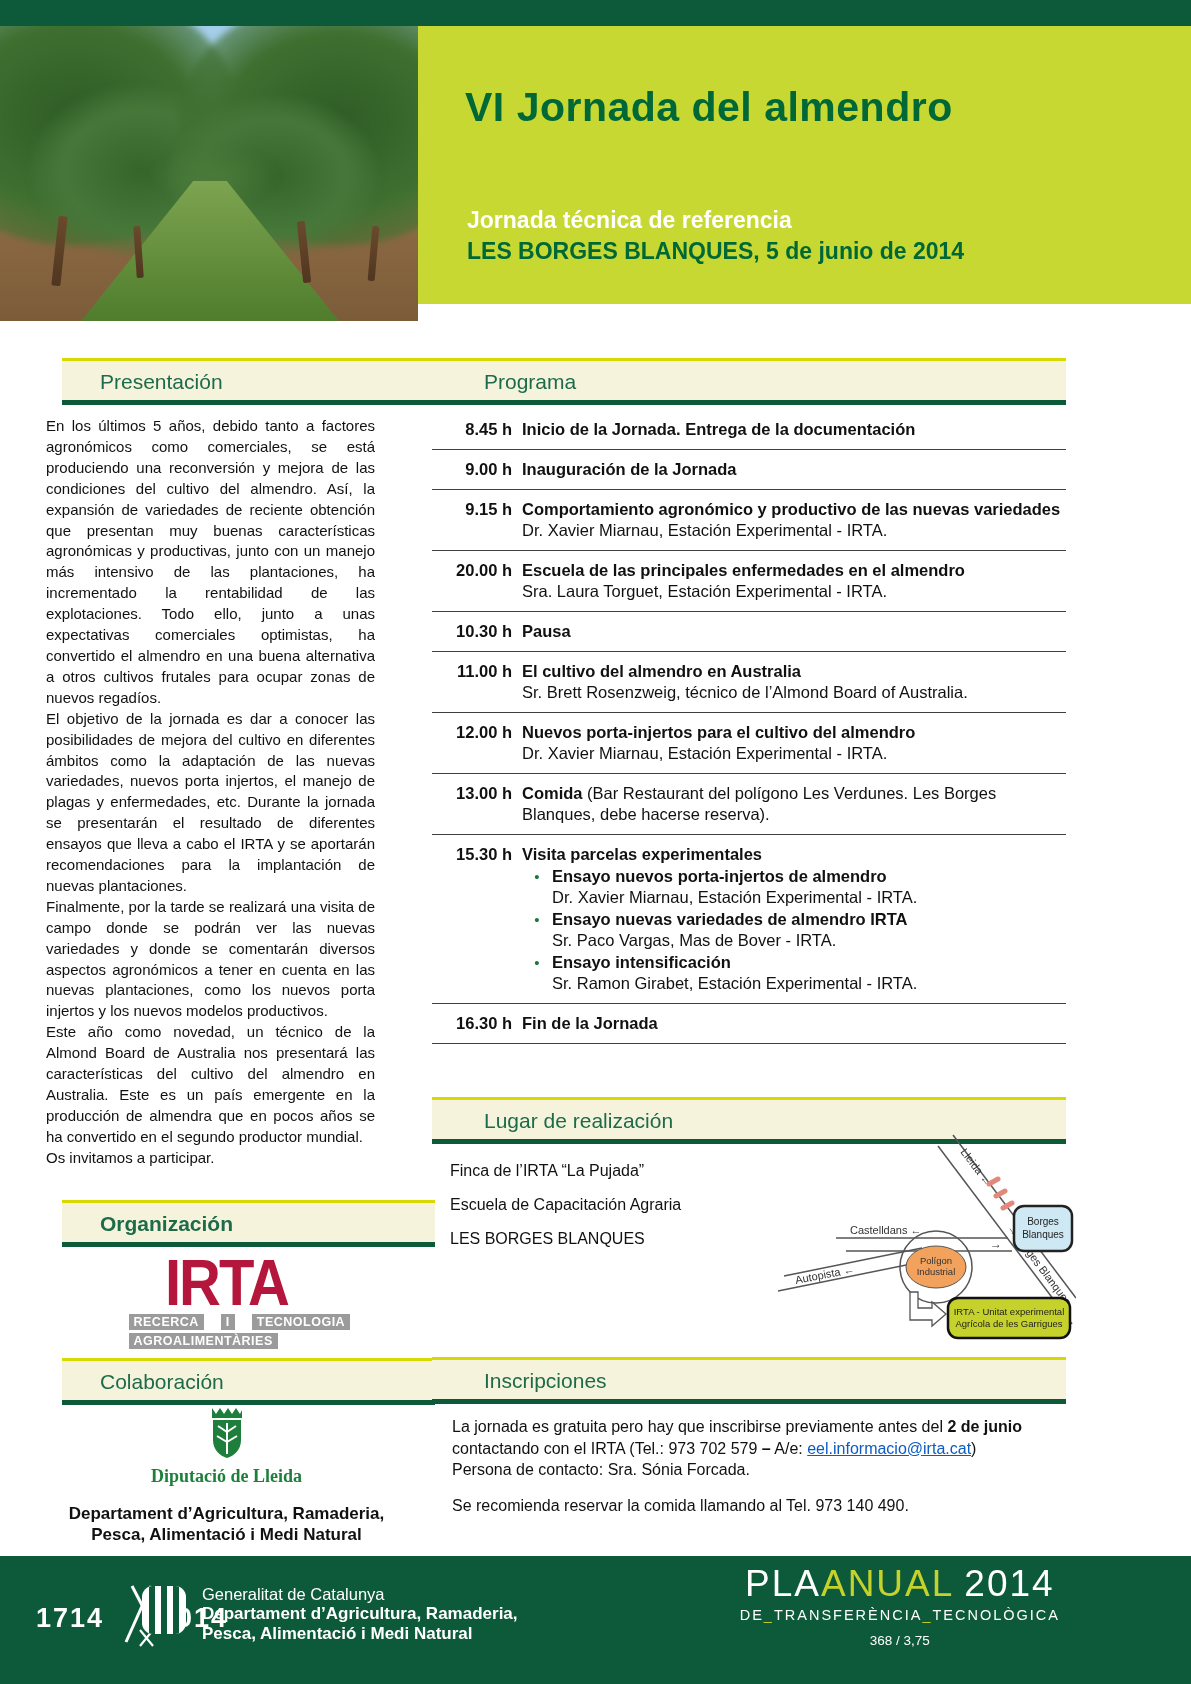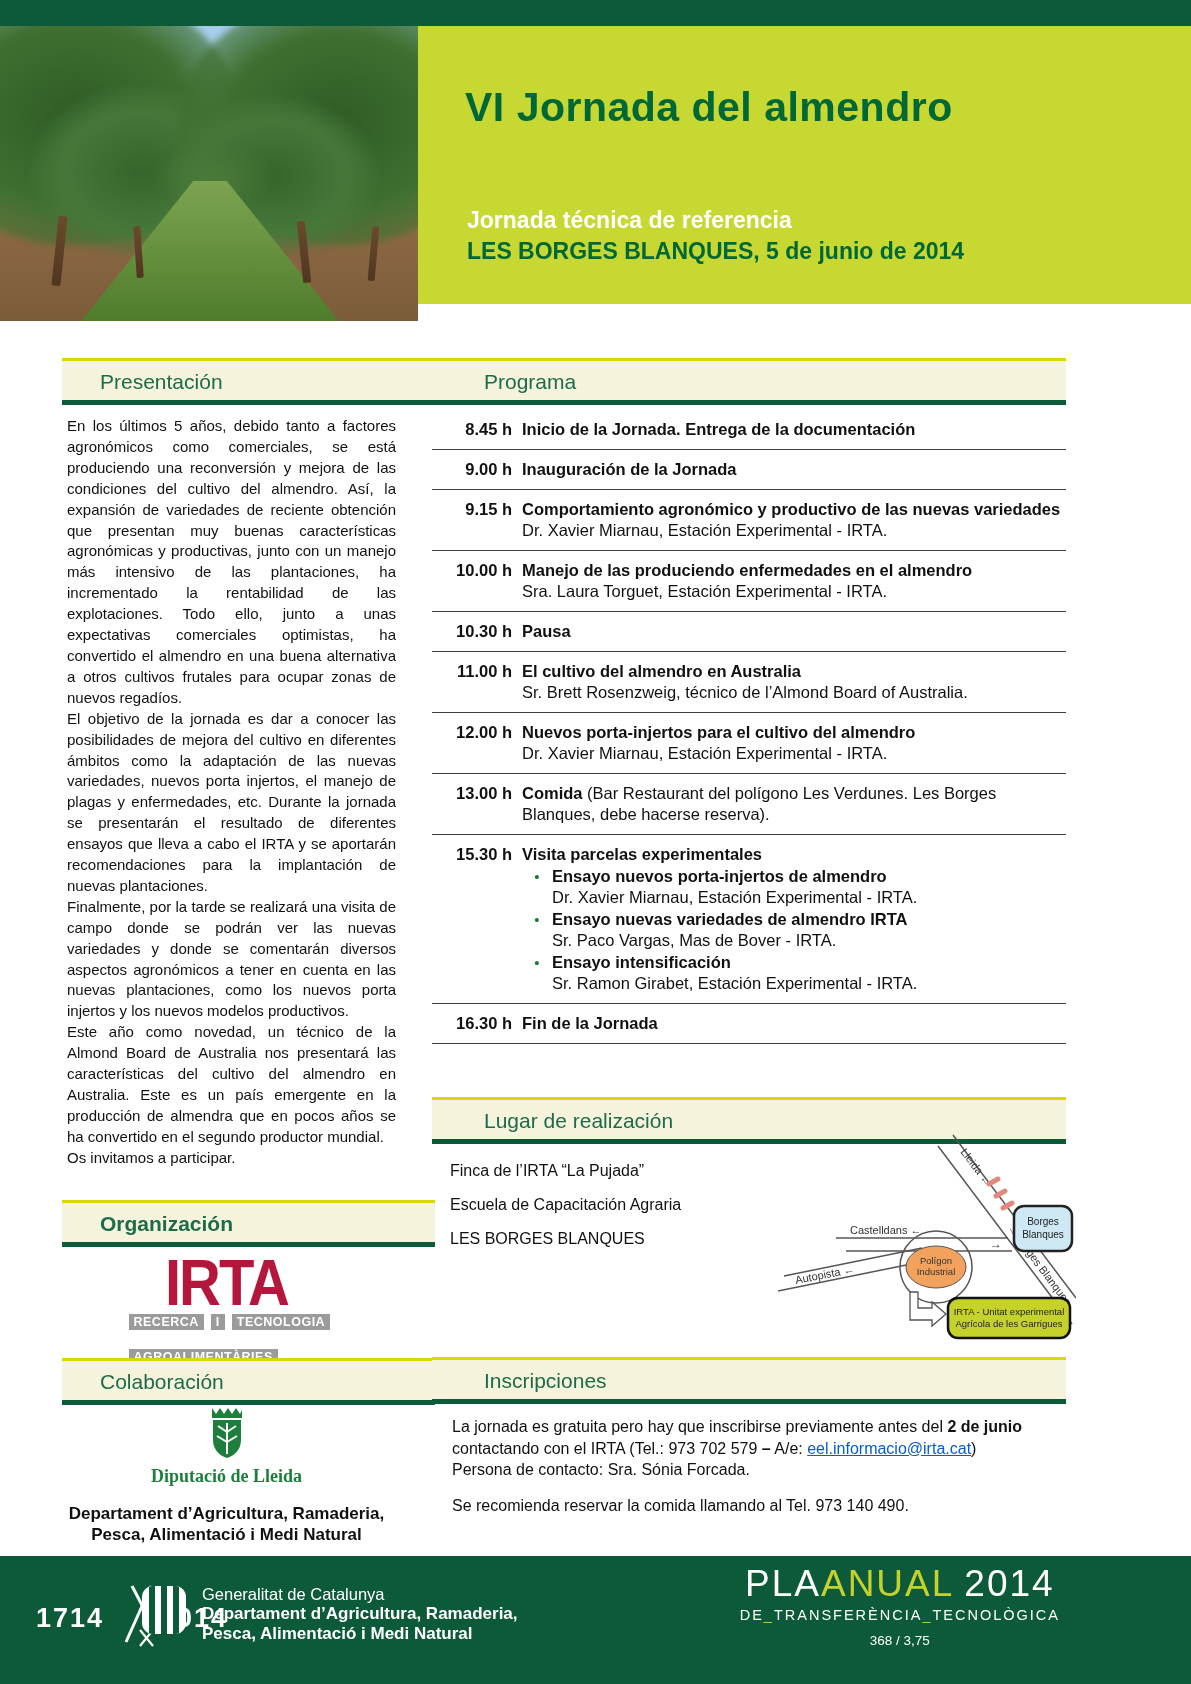--- a/index.html
+++ b/index.html
@@ -29,28 +29,28 @@
   .sub1{position:absolute;left:49px;top:181px;font-size:23px;font-weight:bold;color:#ffffff;}
   .sub2{position:absolute;left:49px;top:212px;font-size:23px;font-weight:bold;color:#006837;}
 
   
   .sec-head{position:absolute;background:#f6f3dc;border-top:3px solid #d8d903;border-bottom:5px solid #0d5a3a;
             color:#1d6b4a;font-size:21px;box-sizing:border-box;padding-top:9px;height:47px;}
   .sec-head-left{left:62px;width:373px;padding-left:38px;}
   .sec-head-right{left:432px;width:634px;padding-left:52px;}
 
   
-  .pres-body{position:absolute;left:67px;top:416px;width:329px;height:784px;overflow:hidden;
+  .pres-body{position:absolute;left:46px;top:416px;width:329px;height:784px;overflow:hidden;
              font-size:15px;line-height:20.9px;text-align:justify;}
   .pres-body p{margin:0;}
   .irta-logo{position:absolute;left:62px;top:1258px;width:329px;text-align:center;}
   .irta-word{font-size:58px;font-weight:800;color:#b5173c;letter-spacing:-2px;line-height:50px;
              transform:scaleY(1.12);display:inline-block;}
   .irta-tag{width:196px;margin:6px auto 0;text-align:left;}
-  .irta-row{display:flex;gap:7px;margin-bottom:19px;}
+  .irta-row{display:flex;gap:17px;margin-bottom:3px;}
   .irta-box{background:#9b9b9b;color:#fff;font-weight:bold;font-size:12.5px;padding:1px 5px;letter-spacing:.5px;}
   .colab-body{position:absolute;left:62px;top:1406px;width:329px;text-align:center;}
   .diput-name{margin-top:4px;font-family:"Liberation Serif",serif;font-weight:bold;font-size:18px;color:#1e7f3c;}
   .depart{margin-top:16px;font-size:17px;font-weight:bold;color:#111;line-height:21px;}
 
   
   .prog-list{position:absolute;left:432px;top:410px;width:634px;font-size:16.5px;}
   .prog-row{display:flex;border-bottom:1px solid #3f3f3f;padding:9px 0;}
   .prog-time{width:80px;text-align:right;font-weight:bold;flex:none;line-height:21px;}
   .prog-body{margin-left:10px;line-height:21px;}
@@ -185,23 +185,23 @@
 
     <div class="prog-row">
       <div class="prog-time">9.15 h</div>
       <div class="prog-body">
         <div class="prog-title">Comportamiento agronómico y productivo de las nuevas variedades</div>
         <div class="prog-speaker">Dr. Xavier Miarnau, Estación Experimental - IRTA.</div>
       </div>
     </div>
 
     <div class="prog-row">
-      <div class="prog-time">10.00 h</div>
-      <div class="prog-body">
-        <div class="prog-title">Manejo de las produciendo enfermedades en el almendro</div>
+      <div class="prog-time">20.00 h</div>
+      <div class="prog-body">
+        <div class="prog-title">Escuela de las principales enfermedades en el almendro</div>
         <div class="prog-speaker">Sra. Laura Torguet, Estación Experimental - IRTA.</div>
       </div>
     </div>
 
     <div class="prog-row">
       <div class="prog-time">10.30 h</div>
       <div class="prog-body">
           <div class="prog-title">Pausa</div>
         </div>
     </div>

